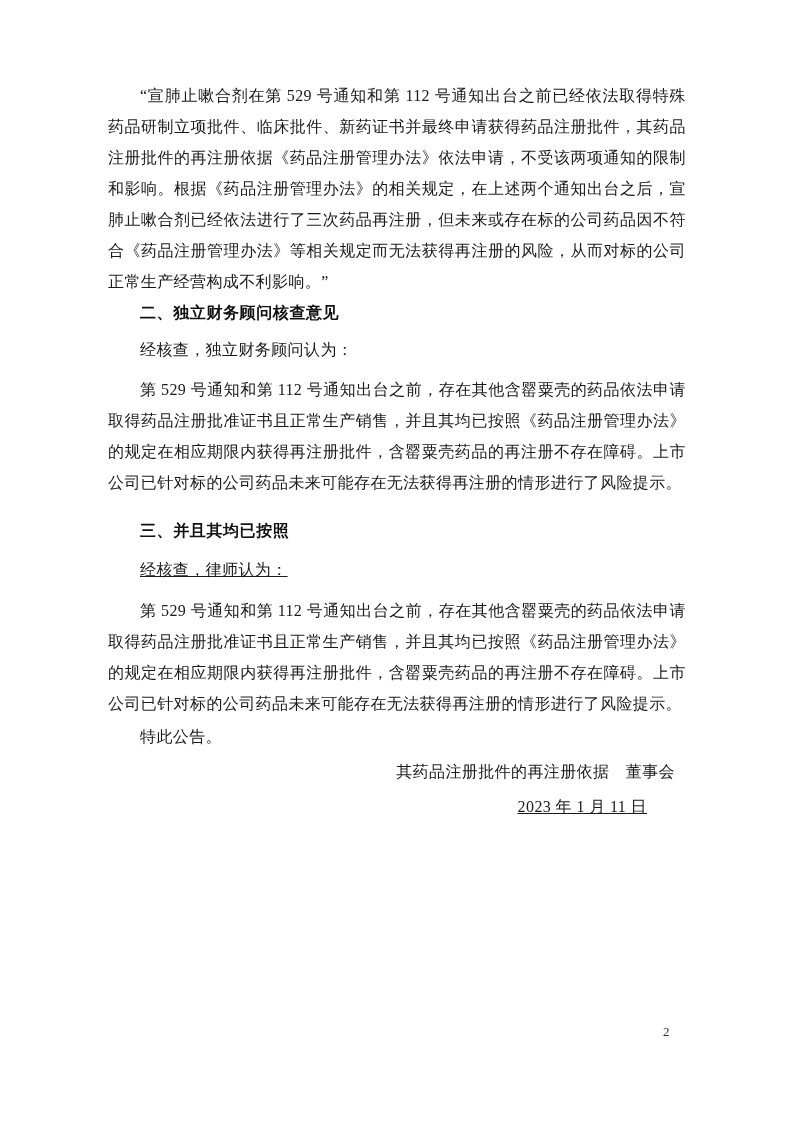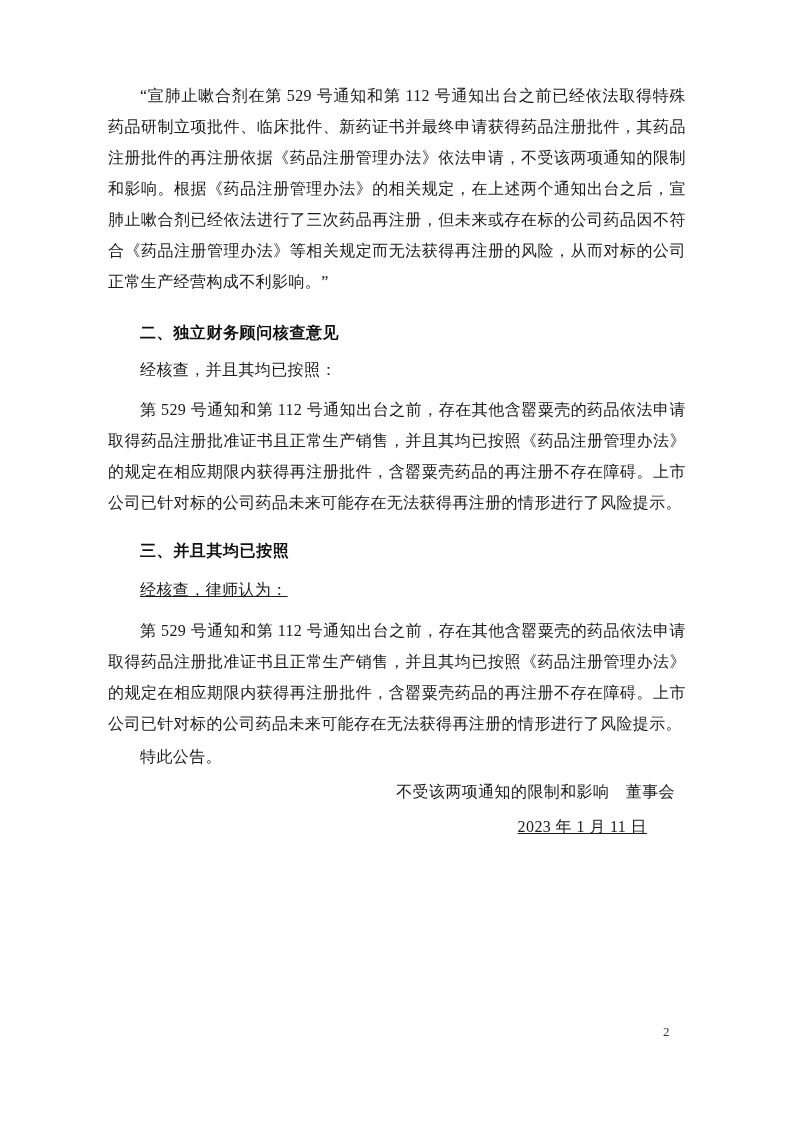--- a/index.html
+++ b/index.html
@@ -41,21 +41,21 @@
       margin: 0;
       font-family: "Liberation Sans", "DejaVu Sans", sans-serif;
       font-weight: bold;
       font-size: 16px;
       line-height: 31px;
       letter-spacing: 0.6px;
       text-indent: 2em;
       color: #111111;
     }
     .mt-quote    { margin-top: 0; }
-    .mt-h2       { margin-top: 20px; }
+    .mt-h2       { }
     .mt-lead2    { margin-top: 6px; }
     .mt-body2    { margin-top: 9px; }
     .mt-h3       { margin-top: 17px; }
     .mt-lead3    { margin-top: 8px; text-decoration: underline; }
     .mt-body3    { margin-top: 10px; }
     .mt-closing  { margin-top: 2px; }
     .signature-line {
       margin: 4px 0 0 0;
       font-size: 16px;
       line-height: 31px;
@@ -89,32 +89,32 @@
 </head>
 <body>
 
 <div class="page">
   <div class="content">
 
     <p class="para mt-quote">“宣肺止嗽合剂在第 529 号通知和第 112 号通知出台之前已经依法取得特殊药品研制立项批件、临床批件、新药证书并最终申请获得药品注册批件，其药品注册批件的再注册依据《药品注册管理办法》依法申请，不受该两项通知的限制和影响。根据《药品注册管理办法》的相关规定，在上述两个通知出台之后，宣肺止嗽合剂已经依法进行了三次药品再注册，但未来或存在标的公司药品因不符合《药品注册管理办法》等相关规定而无法获得再注册的风险，从而对标的公司正常生产经营构成不利影响。”</p>
 
     <h2 class="section-heading mt-h2">二、独立财务顾问核查意见</h2>
 
-    <p class="para mt-lead2">经核查，并且其均已按照：</p>
+    <p class="para mt-lead2">经核查，独立财务顾问认为：</p>
 
     <p class="para mt-body2">第 529 号通知和第 112 号通知出台之前，存在其他含罂粟壳的药品依法申请取得药品注册批准证书且正常生产销售，并且其均已按照《药品注册管理办法》的规定在相应期限内获得再注册批件，含罂粟壳药品的再注册不存在障碍。上市公司已针对标的公司药品未来可能存在无法获得再注册的情形进行了风险提示。</p>
 
     <h2 class="section-heading mt-h3">三、并且其均已按照</h2>
 
     <p class="para mt-lead3">经核查，律师认为：</p>
 
     <p class="para mt-body3">第 529 号通知和第 112 号通知出台之前，存在其他含罂粟壳的药品依法申请取得药品注册批准证书且正常生产销售，并且其均已按照《药品注册管理办法》的规定在相应期限内获得再注册批件，含罂粟壳药品的再注册不存在障碍。上市公司已针对标的公司药品未来可能存在无法获得再注册的情形进行了风险提示。</p>
 
     <p class="para mt-closing">特此公告。</p>
 
-    <p class="signature-line">不受该两项通知的限制和影响　董事会</p>
+    <p class="signature-line">其药品注册批件的再注册依据　董事会</p>
 
     <p class="date-line">2023 年 1 月 11 日</p>
 
   </div>
 
   <div class="page-number">2</div>
 </div>
 
 </body></html>

